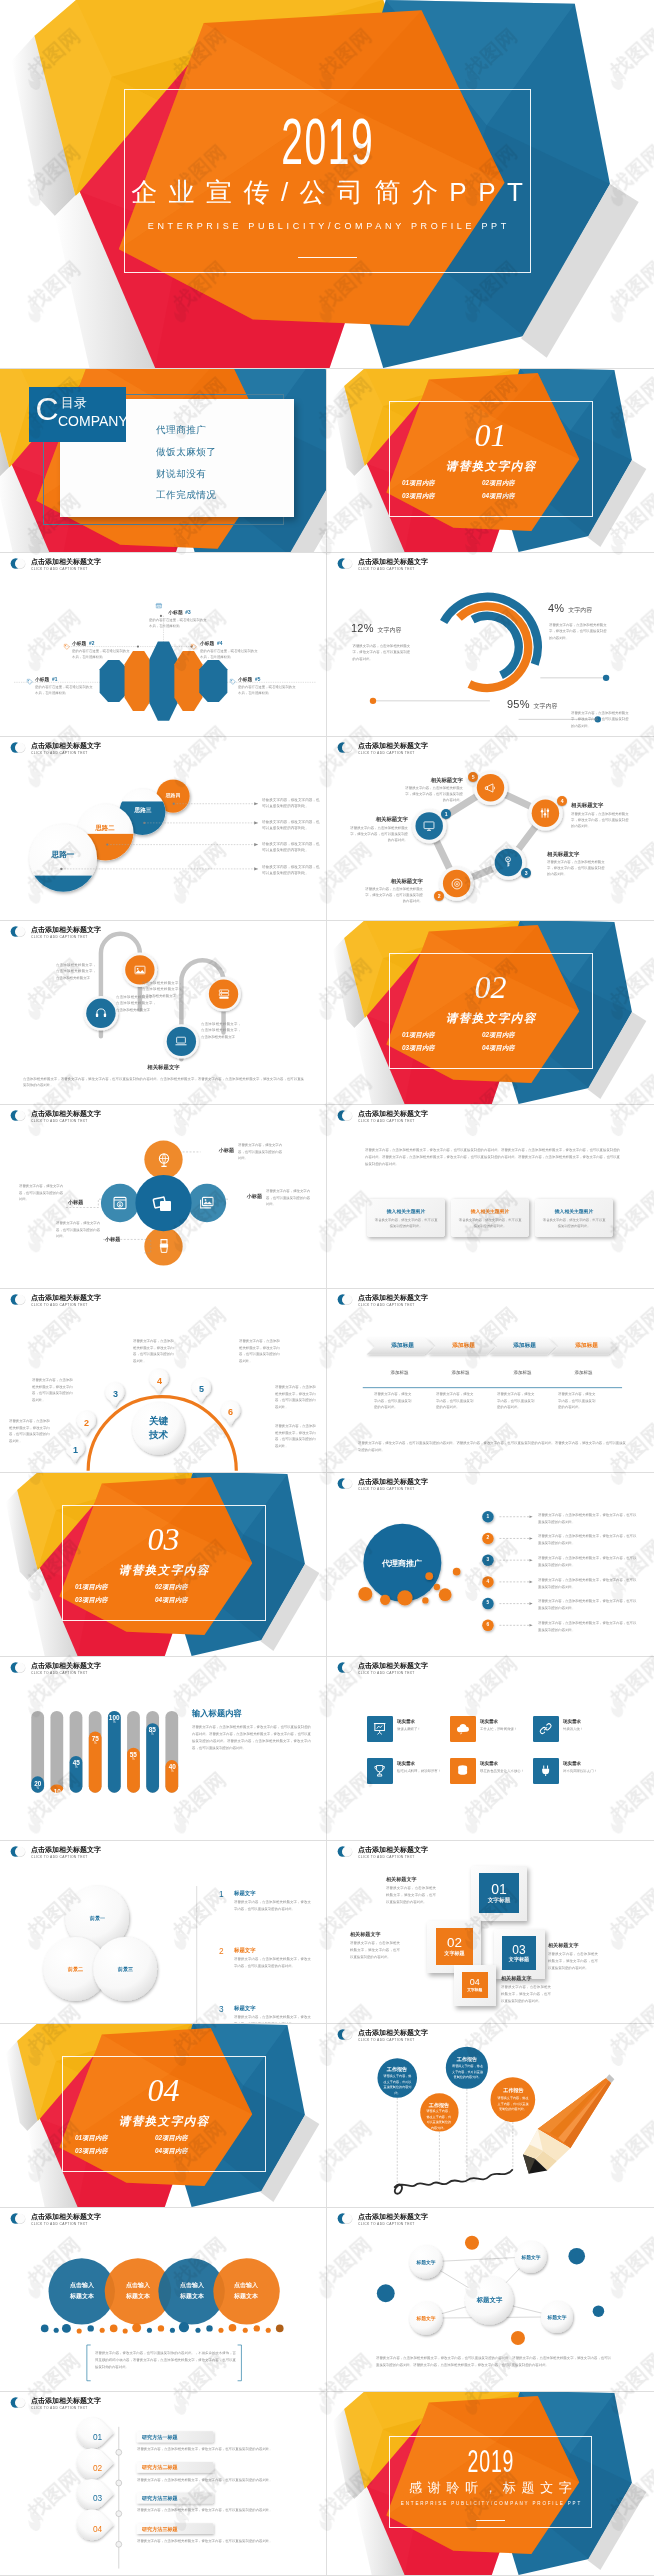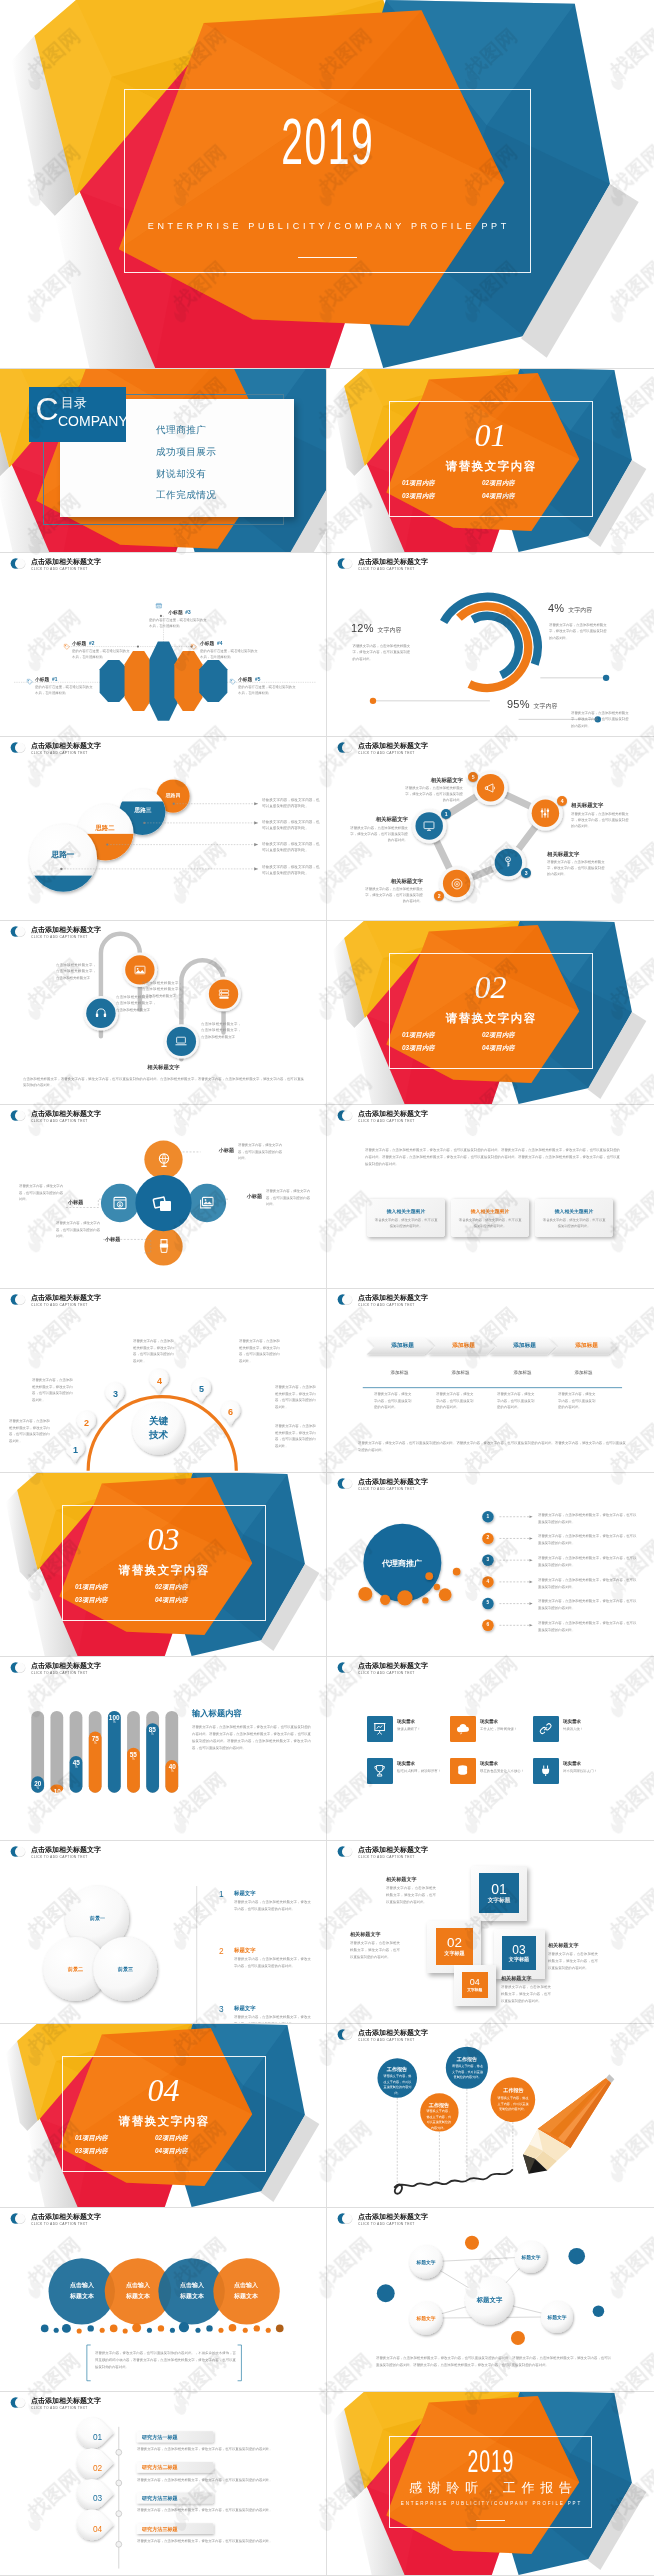--- a/index.html
+++ b/index.html
@@ -13,21 +13,21 @@
 .cov-year{position:absolute;color:#fff;font-weight:300;line-height:1}
 .cov-title{position:absolute;color:#fff;line-height:1;white-space:nowrap}
 .cov-sub{position:absolute;color:#fff;line-height:1;white-space:nowrap}
 .cov-rule{position:absolute;background:rgba(255,255,255,.95)}
 .sh{position:absolute;left:10.2px;top:5.1px;display:flex;align-items:flex-start;z-index:5}
 .sh-logo{margin-right:3.8px}
 .sh-txt{display:block;padding-top:0.6px}
 .sh-title{display:block;font-size:7px;font-weight:bold;color:#141414;line-height:7.7px;white-space:nowrap}
 .sh-sub{display:block;font-size:3.3px;color:#666;letter-spacing:.11em;line-height:5.1px;white-space:nowrap;margin-top:1.6px}
 .sec-num{position:absolute;color:#fff;line-height:1;font-family:"Liberation Serif",serif;font-style:italic}
-.sec-title{position:absolute;color:#fff;line-height:1;font-weight:bold;letter-spacing:.13em;white-space:nowrap;text-indent:.13em}
+.sec-title{position:absolute;color:#fff;line-height:1;font-weight:bold;font-style:italic;letter-spacing:.13em;white-space:nowrap;text-indent:.13em}
 .sec-item{position:absolute;color:#fff;font-style:italic;font-weight:bold;white-space:nowrap;line-height:1}
 </style></head><body>
 
 <div class="page">
 <div class="slide full" style="left:0px;top:0px">
       <svg class="poly" viewBox="0 0 1024 576" preserveAspectRatio="none">
         <defs>
           <linearGradient id="gac1" x1="0" y1="0" x2="1" y2="0">
             <stop offset="0" stop-color="#fff"></stop>
             <stop offset="1" stop-color="#c9c9c9"></stop>
@@ -50,20 +50,21 @@
         <polygon points="604,0 900,6 762,196" fill="#2e82af" opacity=".45"></polygon>
         <polygon points="955,288 820,526 690,420 762,196" fill="#175e85" opacity=".3"></polygon>
         <polygon points="955,288 1000,316 856,560 816,530" fill="#dcdcdc"></polygon>
         <polygon points="319,36 660,16 790,286 640,510 396,500 186,390" fill="#f2750f"></polygon>
         <polygon points="319,36 530,160 186,390" fill="#f98b22" opacity=".38"></polygon>
         <polygon points="660,16 790,286 530,160" fill="#ec6a05" opacity=".35"></polygon>
         <polygon points="530,160 790,286 640,510 396,500 186,390" fill="#f8841a" opacity=".22"></polygon>
       </svg>
       <div class="cov-frame" style="left:124px;top:89px;width:407px;height:184px"></div>
       <div class="cov-year" style="left:0;top:119px;width:654px;text-align:center;font-size:64px;line-height:47px;letter-spacing:.04em;text-indent:.04em;transform:scaleX(.61);font-weight:200">2019</div>
+      <div class="cov-title" style="left:0;top:179px;width:654px;text-align:center;font-size:26px;letter-spacing:.44em;text-indent:.44em;font-weight:400">企业宣传/公司简介PPT</div>
       <div class="cov-sub" style="left:0;top:222px;width:654px;text-align:center;font-size:9px;letter-spacing:.41em;text-indent:.41em">ENTERPRISE PUBLICITY/COMPANY PROFILE PPT</div>
       <div class="cov-rule" style="left:298px;top:257px;width:59px;height:0.6px"></div>
     </div>
 <div class="slide half" style="left:0px;top:368px">
       <div style="position:absolute;left:-38px;top:-23px;width:409px;height:230px;overflow:hidden">
         <svg class="poly" viewBox="0 0 1024 576" preserveAspectRatio="none">
           <defs>
             <linearGradient id="gact" x1="0" y1="0" x2="1" y2="0">
               <stop offset="0" stop-color="#fff"></stop>
               <stop offset="1" stop-color="#c9c9c9"></stop>
@@ -93,21 +94,21 @@
         </svg>
       </div>
       <div style="position:absolute;left:43px;top:26px;width:241px;height:131px;border:0.6px solid #4d8099"></div>
       <div style="position:absolute;left:60px;top:31px;width:234px;height:118px;background:#fdfdfd;box-shadow:3.2px 3.8px 7px rgba(0,0,0,.28)"></div>
       <div style="position:absolute;left:29px;top:19px;width:97px;height:55px;background:#11689a">
         <div style="position:absolute;left:6.4px;top:6.4px;font-size:32px;line-height:32px;color:#fff;font-weight:300">C</div>
         <div style="position:absolute;left:32px;top:10.2px;font-size:12.8px;line-height:12.8px;color:#fff;letter-spacing:.02em">目录</div>
         <div style="position:absolute;left:29px;top:27px;font-size:14px;line-height:14px;color:#fff;font-weight:300">COMPANY</div>
       </div>
       <div style="position:absolute;left:156px;top:56px;font-size:9.6px;color:#2a7296;letter-spacing:.05em;font-weight:500">代理商推广</div>
-      <div style="position:absolute;left:156px;top:78px;font-size:9.6px;color:#2a7296;letter-spacing:.05em;font-weight:500">成功项目展示</div>
+      <div style="position:absolute;left:156px;top:78px;font-size:9.6px;color:#2a7296;letter-spacing:.05em;font-weight:500">做饭太麻烦了</div>
       <div style="position:absolute;left:156px;top:100px;font-size:9.6px;color:#2a7296;letter-spacing:.05em;font-weight:500">财说却没有</div>
       <div style="position:absolute;left:156px;top:121px;font-size:9.6px;color:#2a7296;letter-spacing:.05em;font-weight:500">工作完成情况</div>
     </div>
 <div class="slide half" style="left:327px;top:368px">
       <svg class="poly" viewBox="0 0 1024 576" preserveAspectRatio="none">
         <defs>
           <linearGradient id="gas1" x1="0" y1="0" x2="1" y2="0">
             <stop offset="0" stop-color="#fff"></stop>
             <stop offset="1" stop-color="#c9c9c9"></stop>
           </linearGradient>
@@ -1423,21 +1424,21 @@
         <polygon points="604,0 900,6 762,196" fill="#2e82af" opacity=".45"></polygon>
         <polygon points="955,288 820,526 690,420 762,196" fill="#175e85" opacity=".3"></polygon>
         <polygon points="955,288 1000,316 856,560 816,530" fill="#dcdcdc"></polygon>
         <polygon points="319,36 660,16 790,286 640,510 396,500 186,390" fill="#f2750f"></polygon>
         <polygon points="319,36 530,160 186,390" fill="#f98b22" opacity=".38"></polygon>
         <polygon points="660,16 790,286 530,160" fill="#ec6a05" opacity=".35"></polygon>
         <polygon points="530,160 790,286 640,510 396,500 186,390" fill="#f8841a" opacity=".22"></polygon>
       </svg>
       <div class="cov-frame" style="left:62px;top:45px;width:203px;height:92px"></div>
       <div class="cov-year" style="left:0;top:59px;width:327px;text-align:center;font-size:32px;line-height:23.6px;letter-spacing:.04em;text-indent:.04em;transform:scaleX(.61);font-weight:200">2019</div>
-      <div class="cov-title" style="left:0;top:90px;width:327px;text-align:center;font-size:13px;letter-spacing:.44em;text-indent:.44em;font-weight:400">感谢聆听，工作报告</div>
+      <div class="cov-title" style="left:0;top:90px;width:327px;text-align:center;font-size:13px;letter-spacing:.44em;text-indent:.44em;font-weight:400">感谢聆听，标题文字</div>
       <div class="cov-sub" style="left:0;top:111px;width:327px;text-align:center;font-size:4.5px;letter-spacing:.41em;text-indent:.41em">ENTERPRISE PUBLICITY/COMPANY PROFILE PPT</div>
       <div class="cov-rule" style="left:149px;top:129px;width:29px;height:0.6px"></div>
     </div>
 <div style="position:absolute;left:0;top:0;width:654px;height:2576px;pointer-events:none;z-index:50;mix-blend-mode:multiply;opacity:0.85">
       <svg xmlns="http://www.w3.org/2000/svg" width="100%" height="100%" viewBox="0 0 1024 4033">
         <defs>
           <pattern id="wmpat" width="228" height="182" patternUnits="userSpaceOnUse" patternTransform="translate(24,10)">
             <g transform="rotate(-42 60 80)" opacity="0.85">
               <text x="18" y="86" font-family="Liberation Sans, sans-serif" font-size="31" font-weight="bold" fill="#e4e4e4" letter-spacing="1">找图网</text>
               <path d="M4 96 c-3 -7 1 -14 5 -18 c-1 5 1 8 4 10 c-2 -8 2 -15 8 -19 c-2 7 0 11 4 15 c3 4 2 10 -2 13 c2 -5 0 -8 -3 -10 c1 6 -2 11 -7 13 c-4 2 -8 0 -9 -4z" fill="#ececec"></path>

